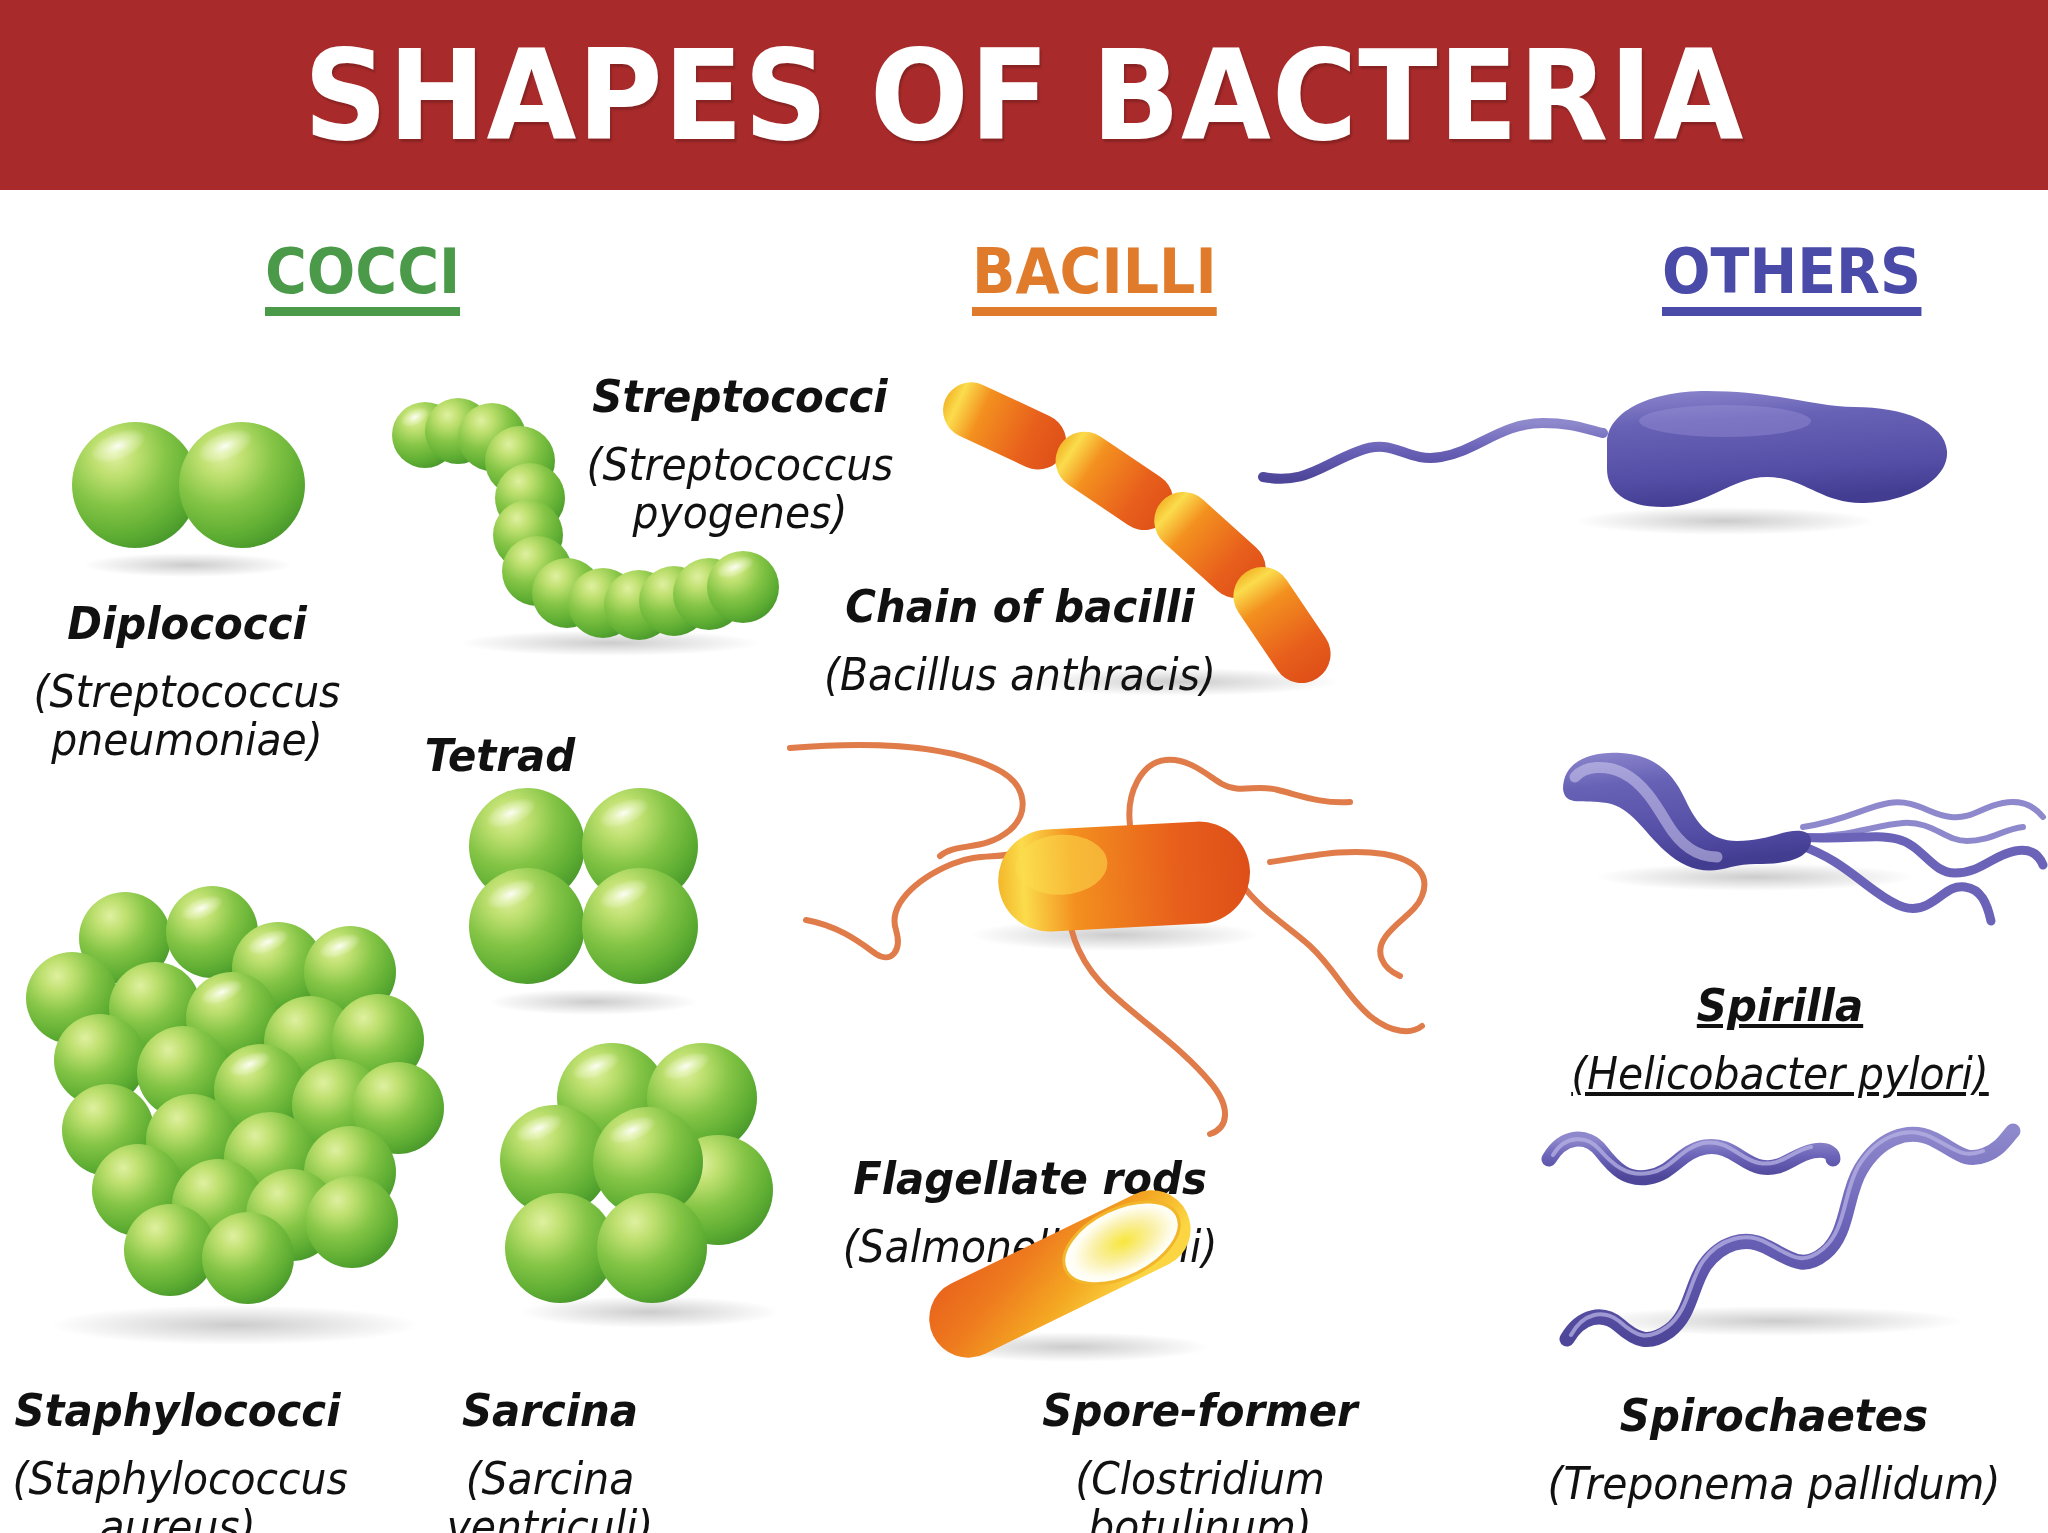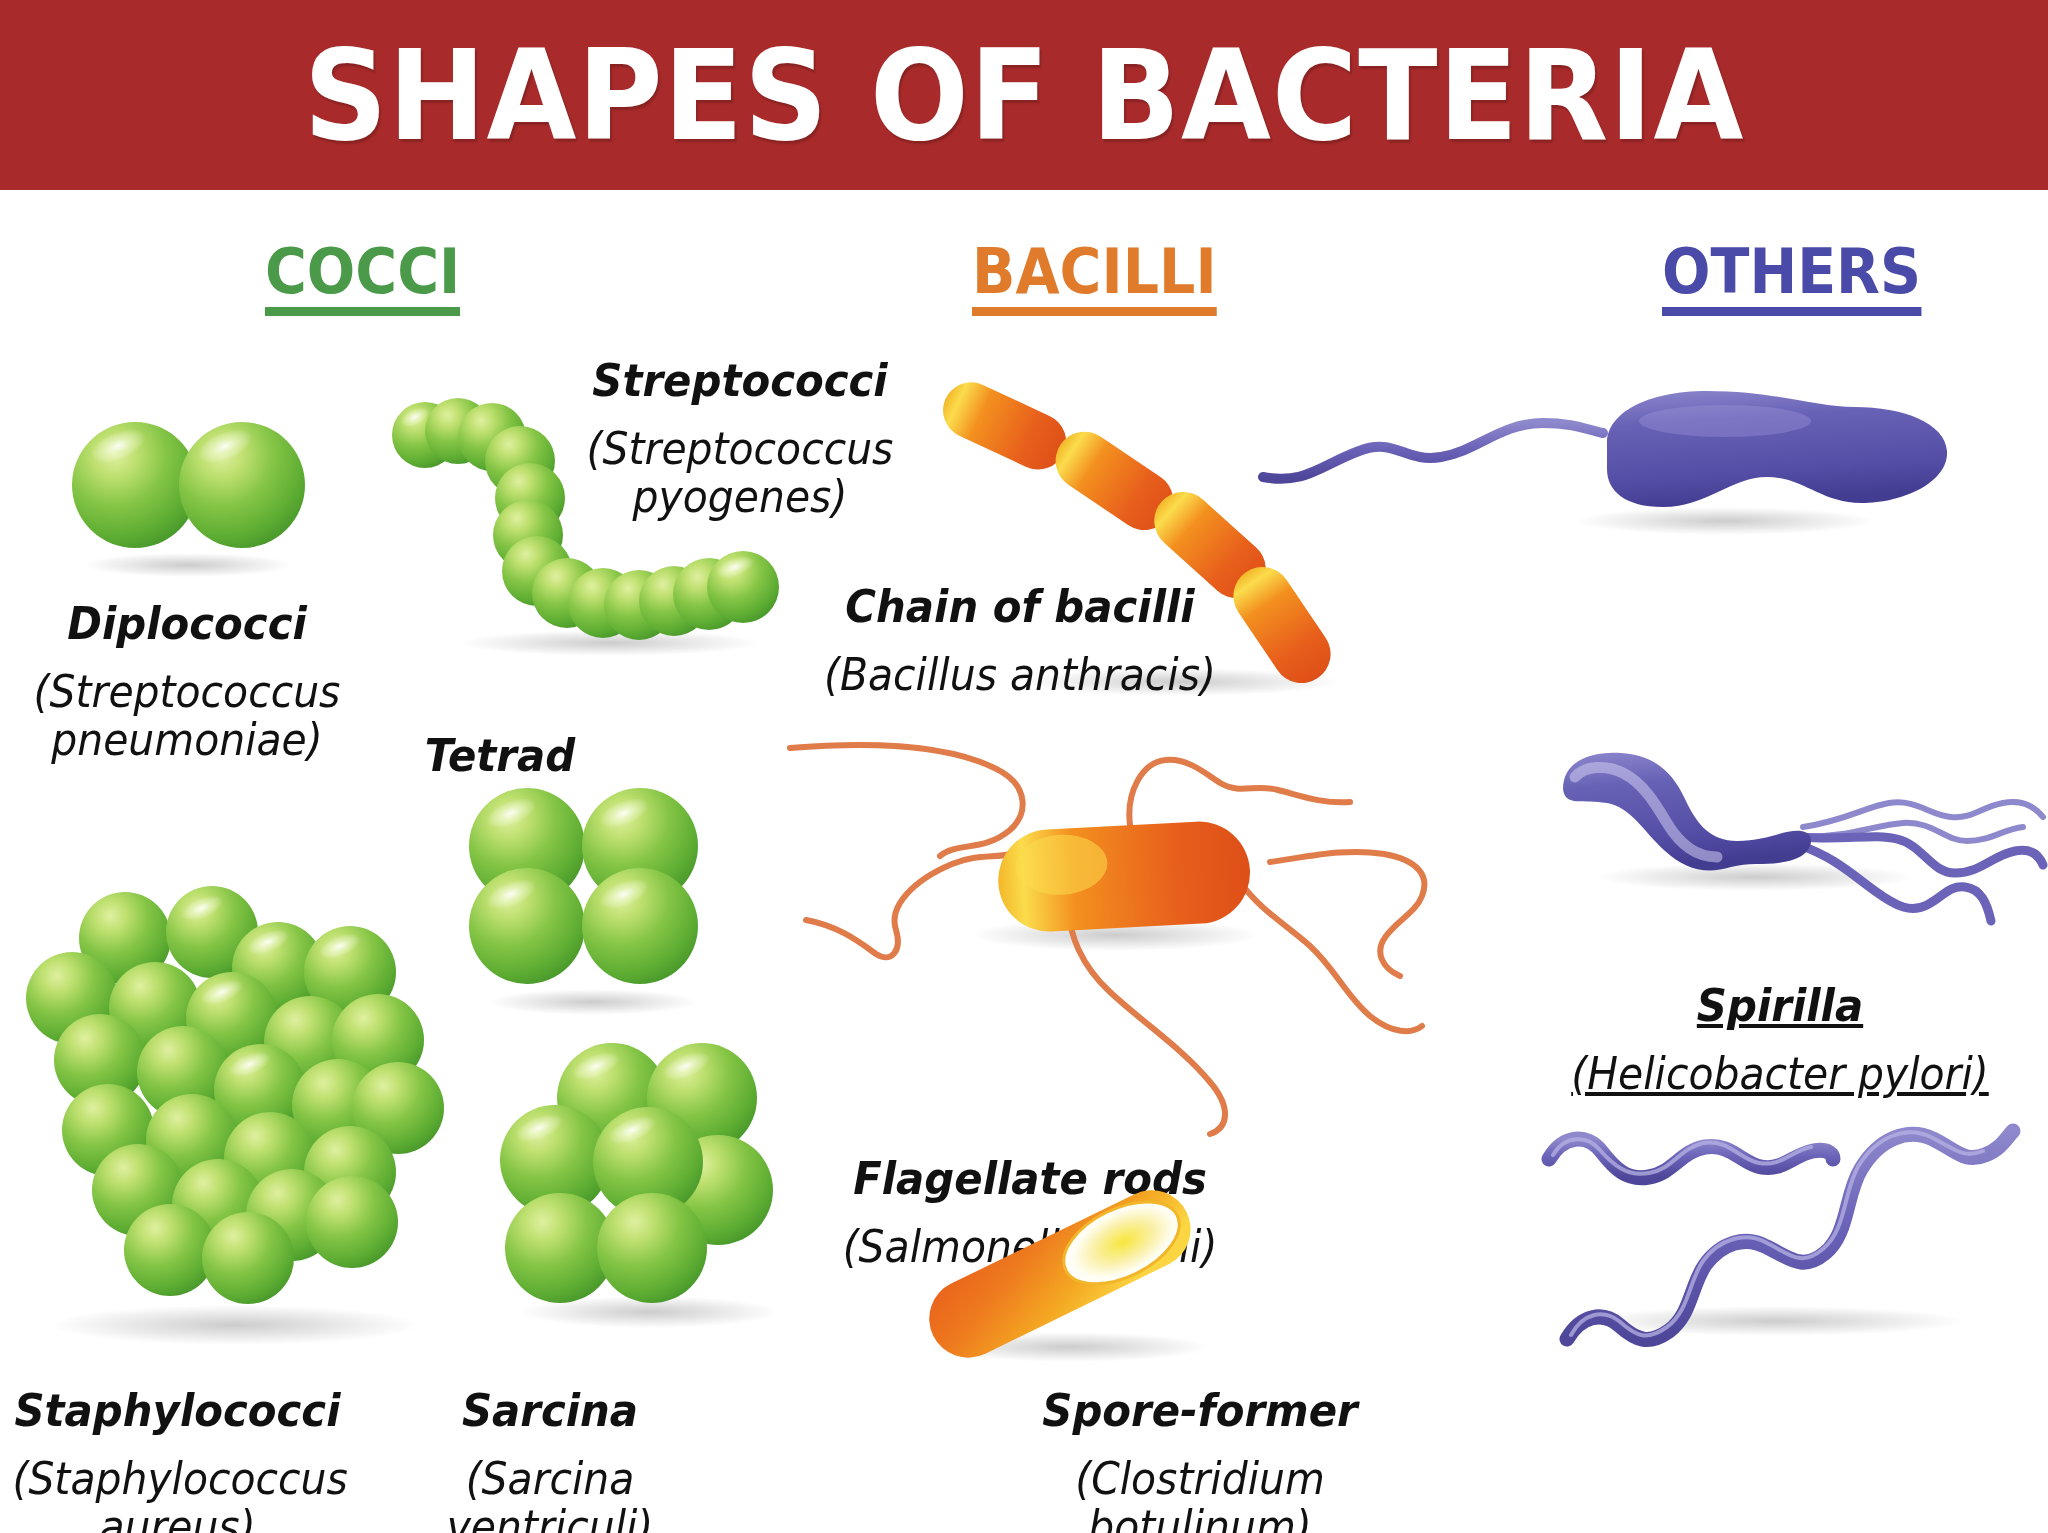--- a/index.html
+++ b/index.html
@@ -210,21 +210,21 @@
         <circle cx="244" cy="210" r="35" fill="url(#gCoccus)"></circle>
         <circle cx="279" cy="206" r="35" fill="url(#gCoccus)"></circle>
         <circle cx="314" cy="199" r="36" fill="url(#gCoccus)"></circle>
         <circle cx="348" cy="192" r="36" fill="url(#gCoccus)"></circle>
       </g>
       <ellipse cx="20" cy="22" rx="15" ry="8" fill="url(#gCoccusHi)" transform="rotate(-25 20 22)"></ellipse>
       <ellipse cx="340" cy="172" rx="20" ry="9" fill="url(#gCoccusHi)" transform="rotate(-20 340 172)"></ellipse>
     </svg>
   </div>
 
-  <div class="caption" style="left:555px;top:340px;width:370px;">
+  <div class="caption" style="left:555px;top:356px;width:370px;">
     <span class="cname">Streptococci</span>
     <span class="sname">(Streptococcus
 pyogenes)</span>
   </div>
 
   <div class="caption" style="left:350px;top:715px;width:300px;">
     <span class="cname">Tetrad</span>
   </div>
 
   <div class="art" id="art-tetrad" style="left:465px;top:780px;width:250px;height:240px;">
@@ -440,14 +440,18 @@
         <path d="M8 30 C20 10 42 10 54 24 C68 40 82 52 104 48 C128 44 134 24 158 18
                  C184 14 194 34 214 38 C236 42 246 26 266 22"></path>
         <path d="M26 210 C38 188 58 184 74 196 C92 212 102 216 122 202
                  C144 186 144 156 158 136 C174 114 200 106 222 118
                  C246 130 256 142 278 124 C302 104 298 66 314 40
                  C332 12 360 0 386 12 C410 24 418 34 438 26"></path>
       </g>
     </svg>
   </div>
 
+  <div class="caption" style="left:1500px;top:1375px;width:548px;">
+    <span class="cname">Spirochaetes</span>
+    <span class="sname">(Treponema pallidum)</span>
+  </div>
 
 </div>
 
 </body></html>

